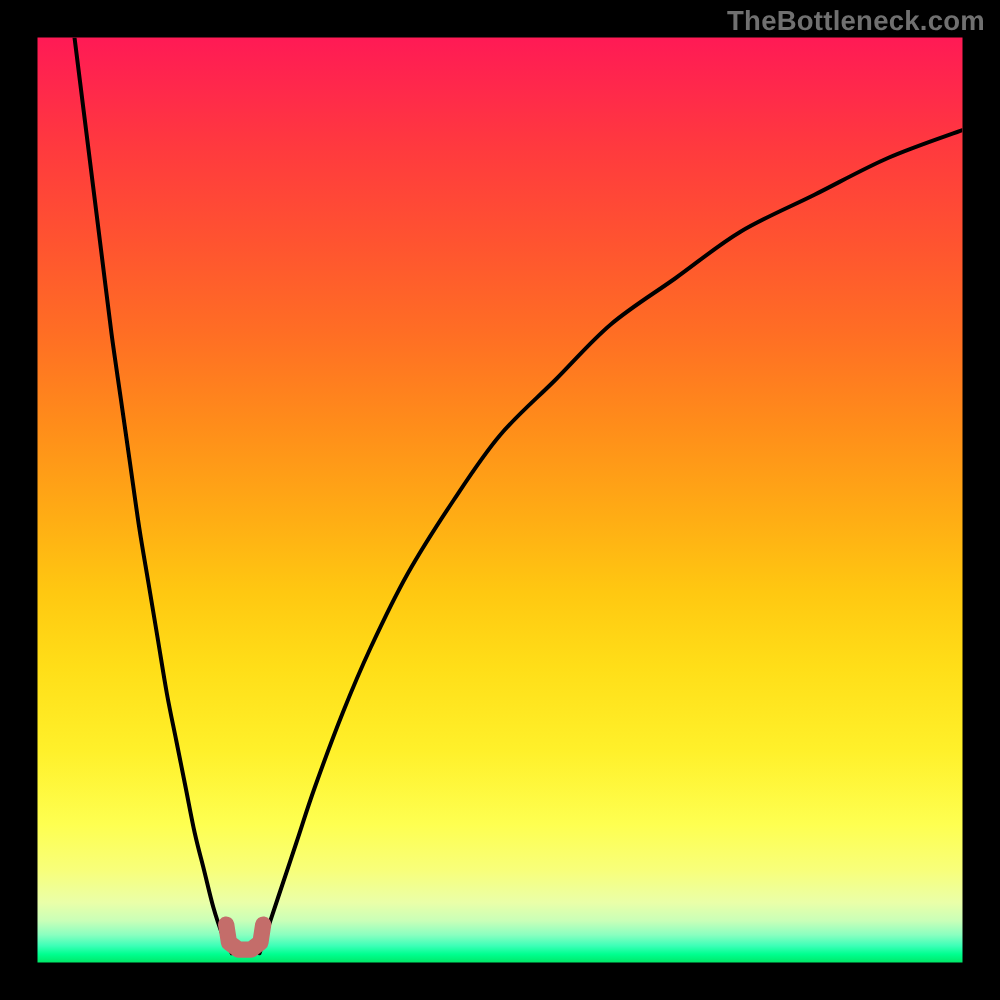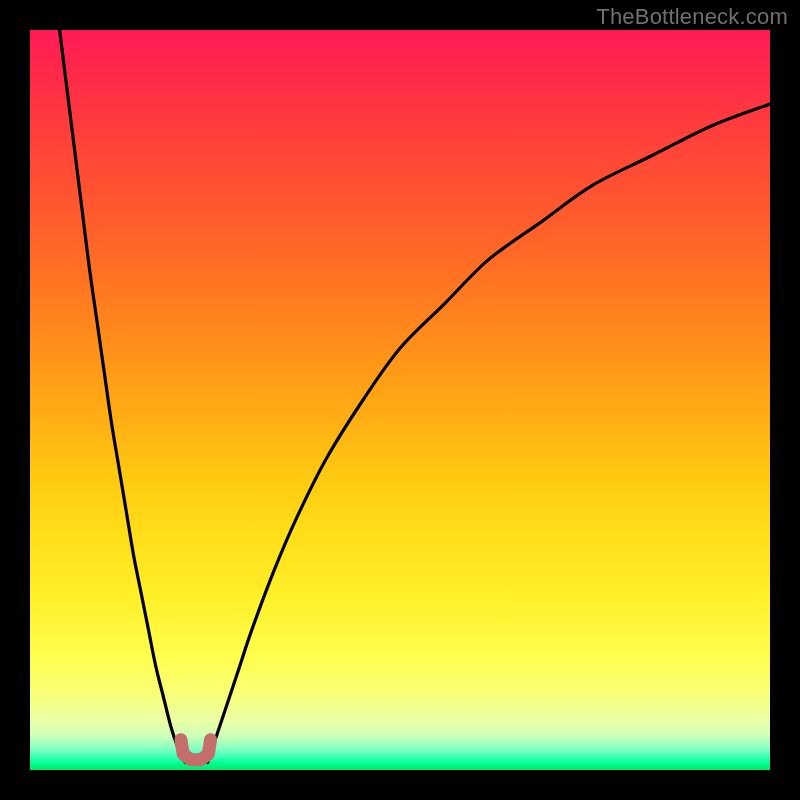--- a/index.html
+++ b/index.html
@@ -52,21 +52,21 @@
     top: 0;
     width: 740px;
     height: 740px;
   }
   .watermark {
     position: absolute;
     top: 4px;
     right: 12px;
     color: #707070;
     font-size: 22px;
-    font-weight: 400;
+    font-weight: 700;
     letter-spacing: 0.2px;
     user-select: none;
   }
 </style>
 </head>
 <body>
 
 <div class="frame">
 
   <div class="watermark">TheBottleneck.com</div>

